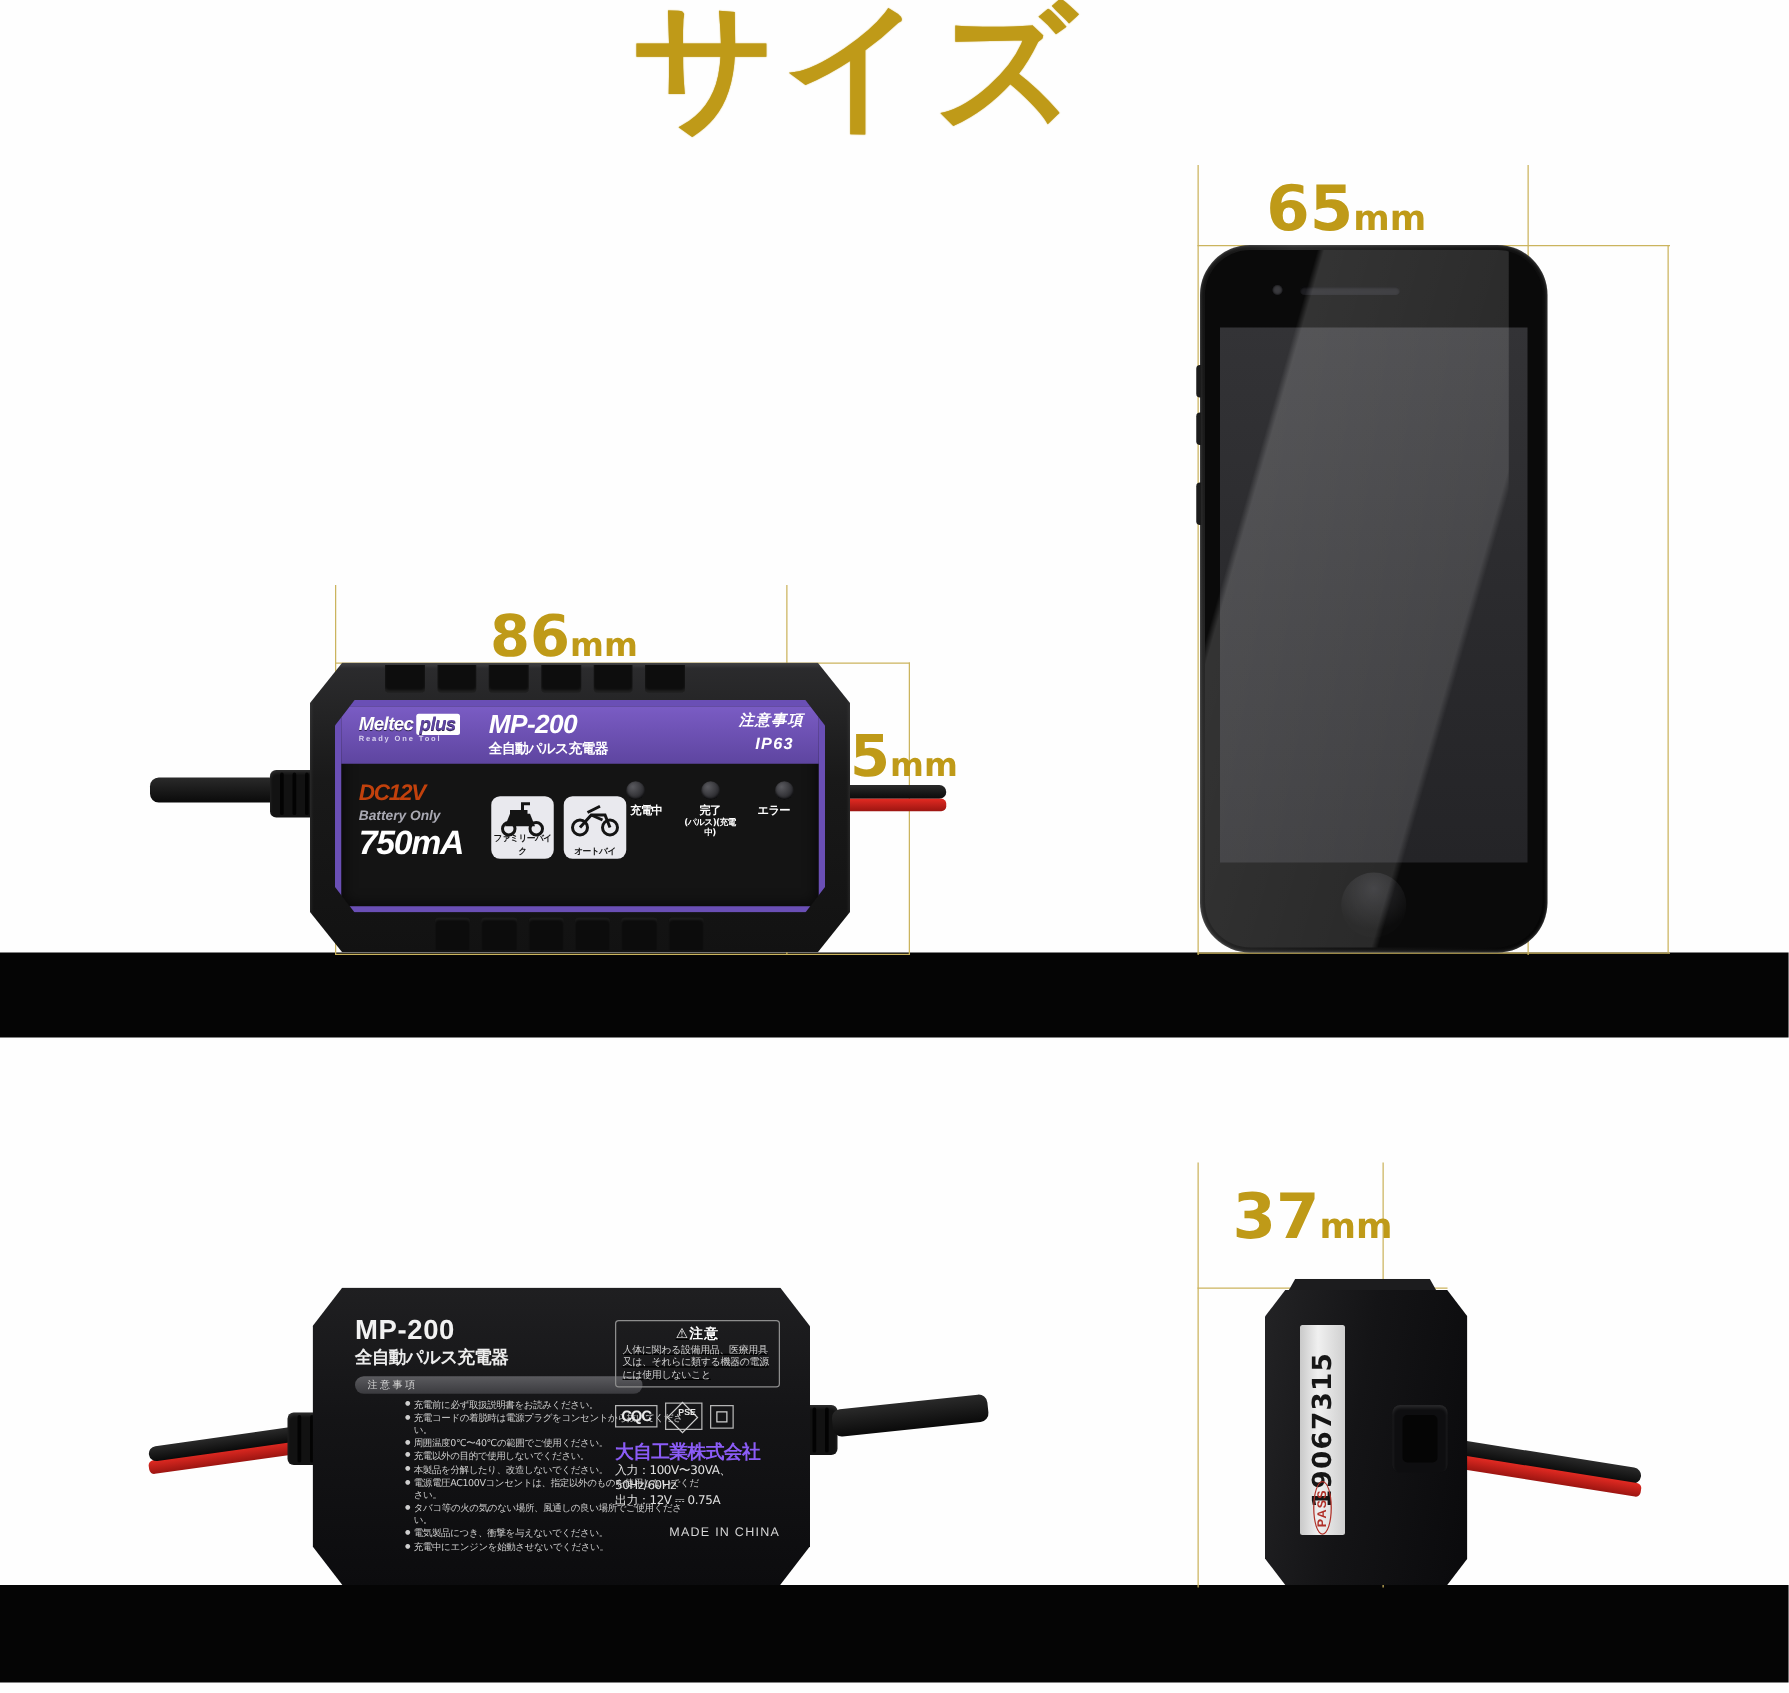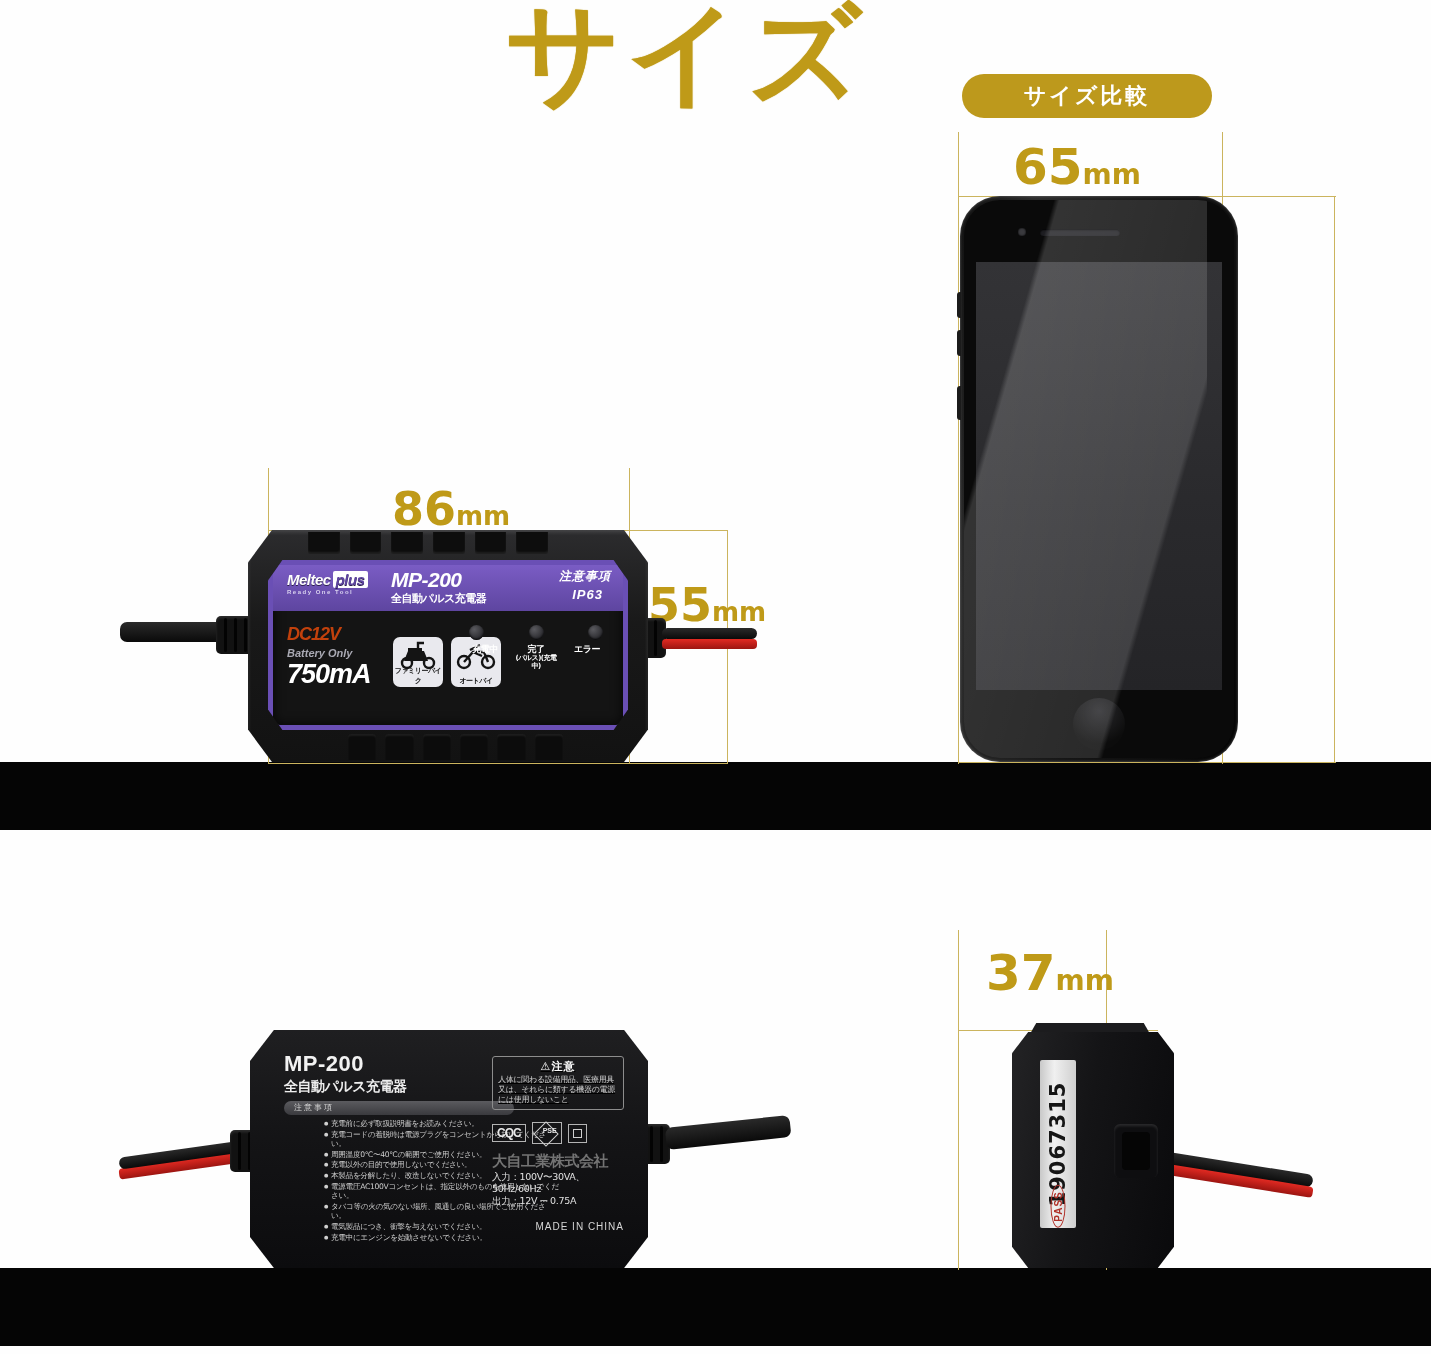--- a/index.html
+++ b/index.html
@@ -33,21 +33,21 @@
 
   
   .dim{position:absolute;color:#bf9a18;font-weight:bold;white-space:nowrap;
        font-family:"DejaVu Sans","Liberation Sans",sans-serif;}
   .dim .num{font-size:46px;}
   .dim .unit{font-size:26px;font-weight:bold;}
   .dim.big .num{font-size:50px;}
   .dim.big .unit{font-size:28px;}
 
   
-  #charger-front{position:absolute;left:248px;top:530px;width:400px;height:232px;}
+  #charger-front{position:absolute;left:248px;top:530px;width:400px;height:232px;padding-left:32px;}
   .chg-body{position:absolute;inset:0;
      background:linear-gradient(180deg,#2c2c2e 0%,#191919 40%,#121212 100%);
      clip-path:polygon(6% 0%,94% 0%,100% 14%,100% 86%,94% 100%,6% 100%,0% 86%,0% 14%);
      box-shadow:inset 0 2px 4px rgba(255,255,255,.14);}
   .chg-top-ribs{position:absolute;left:60px;top:2px;width:240px;height:22px;
      display:flex;gap:10px;}
   .chg-top-ribs i{flex:1;background:#0d0d0d;border-radius:0 0 3px 3px;
      box-shadow:inset 0 -2px 2px rgba(255,255,255,.08);}
   .chg-bot-ribs{position:absolute;left:100px;bottom:2px;width:215px;height:26px;
      display:flex;gap:9px;}
@@ -162,21 +162,21 @@
   .cert-cqc{border:1px solid #b4b4b4;padding:1px 4px;color:#e8e8e8;
      font-weight:bold;font-size:12px;letter-spacing:-1px;}
   .cert-pse{width:28px;height:20px;border:1px solid #b4b4b4;position:relative;}
   .cert-pse i{position:absolute;left:4px;top:2px;width:16px;height:16px;
      border:1px solid #cfcfcf;transform:rotate(45deg);}
   .cert-pse b{position:absolute;left:10px;top:4px;font-size:7px;color:#e8e8e8;
      transform:rotate(-0deg);font-weight:bold;}
   .cert-sq{width:17px;height:17px;border:1px solid #b4b4b4;position:relative;}
   .cert-sq i{position:absolute;left:4px;top:4px;width:7px;height:7px;
      border:1px solid #cfcfcf;}
-  .bk-company{color:#737373;font-weight:bold;font-size:15px;margin-top:8px;
+  .bk-company{color:#8b5cf6;font-weight:bold;font-size:15px;margin-top:8px;
      letter-spacing:-.5px;font-family:"DejaVu Sans","Liberation Sans",sans-serif;}
   .bk-spec{color:#e0e0e0;font-size:9.5px;line-height:12px;letter-spacing:-.3px;
      font-family:"DejaVu Sans","Liberation Sans",sans-serif;}
   .bk-made{color:#d6d6d6;font-size:10px;letter-spacing:1px;margin-top:14px;
      text-align:right;}
 
   
   #charger-side{position:absolute;left:1012px;top:1032px;width:162px;height:236px;}
   .side-body{position:absolute;inset:0;
      background:linear-gradient(100deg,#232325 0%,#141416 45%,#0a0a0c 100%);
@@ -200,21 +200,20 @@
   .side-port i{position:absolute;left:8px;top:8px;width:28px;height:38px;
      background:#050505;border-radius:4px;}
 </style>
 </head>
 <body>
 
 <div class="page">
 
   <div id="page-title">サイズ</div>
 
-  <div id="compare-badge">サイズ比較</div>
 
   <div class="ground" id="ground-bar-top"></div>
   <div class="ground" id="ground-bar-bottom"></div>
 
   <div class="gl v" style="left:268px;top:468px;height:296px;"></div>
   <div class="gl v" style="left:629px;top:468px;height:296px;"></div>
   <div class="gl h" style="left:268px;top:530px;width:460px;"></div>
   <div class="gl h" style="left:268px;top:763px;width:460px;"></div>
   <div class="gl v" style="left:727px;top:530px;height:234px;"></div>
 

